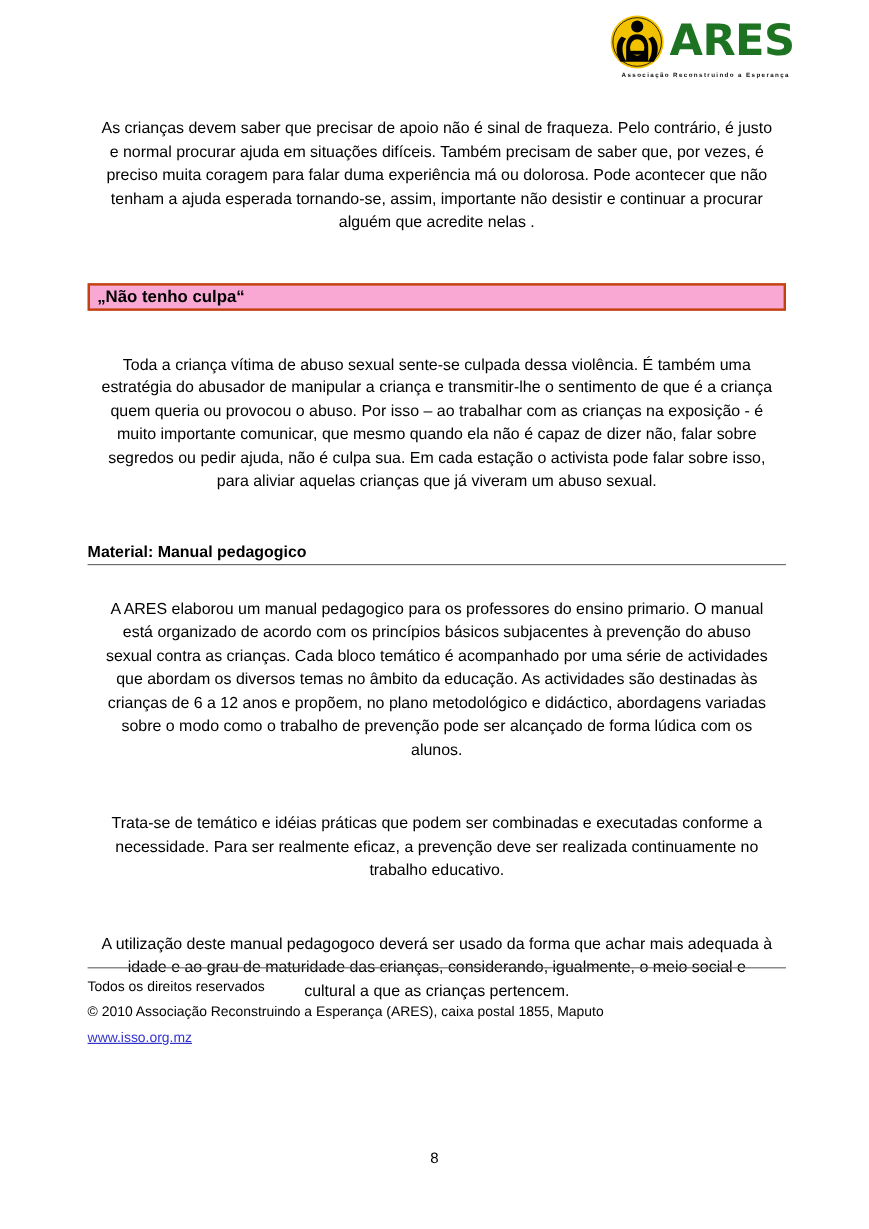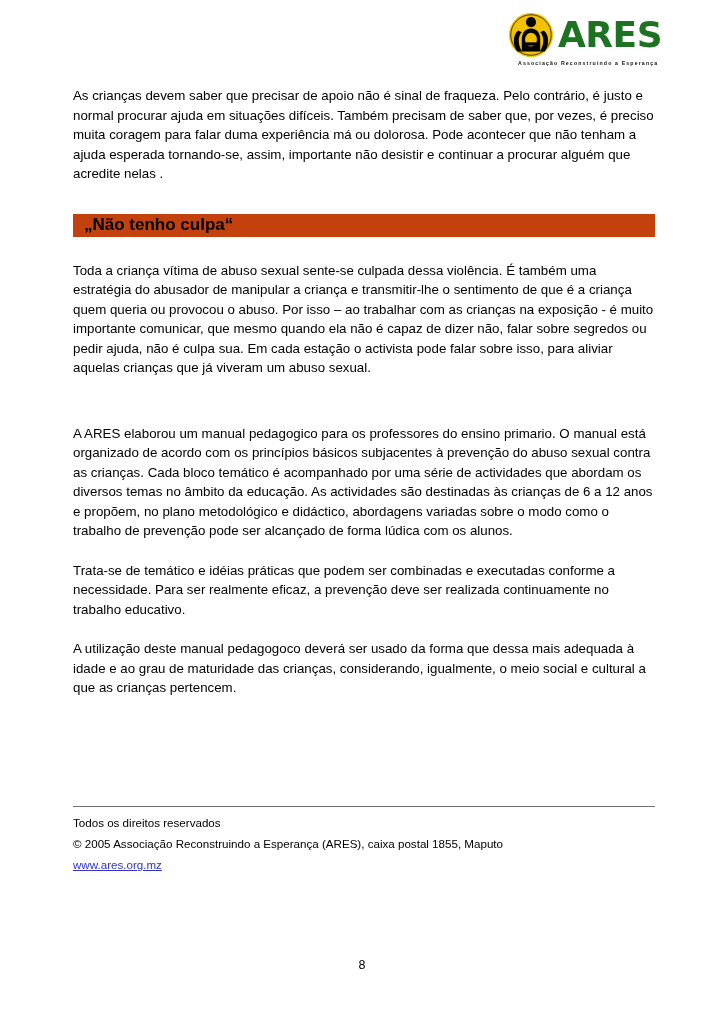--- a/index.html
+++ b/index.html
@@ -68,40 +68,40 @@
     position: absolute;
     left: 73px;
     top: 86px;
     width: 582px;
   }
 
   .para {
     font-size: 13.3px;
     line-height: 19.5px;
     color: #000000;
-    margin: 0;
-    text-align: left;
+    margin: 11px;
+    text-align: center;
   }
 
   .spacer-24 { height: 24px; }
   .spacer-16 { height: 16px; }
   .spacer-20 { height: 20px; }
   .spacer-30 { height: 30px; }
 
   
   .box-heading {
-    background: #c2410c;
-    border: 5px solid #c2410c;
+    background: #f9a8d4;
+    border: 2px solid #c2410c;
     box-sizing: border-box;
     width: 582px;
     height: 23px;
     display: flex;
     align-items: center;
     padding-left: 6px;
-    font-size: 17px;
+    font-size: 14px;
     font-weight: bold;
     color: #000000;
   }
 
   
   .rule-heading {
     width: 582px;
     box-sizing: border-box;
     font-size: 13.3px;
     font-weight: bold;
@@ -177,39 +177,40 @@
     <div class="spacer-30"></div>
 
     <div class="box-heading">„Não tenho culpa“</div>
 
     <div class="spacer-24"></div>
 
     <p class="para">Toda a  criança vítima de abuso sexual sente-se culpada dessa violência. É também uma estratégia do abusador de manipular a criança e transmitir-lhe o sentimento de que é a criança quem queria ou provocou o abuso. Por isso – ao trabalhar com as crianças na exposição - é muito importante comunicar, que mesmo quando ela não é capaz de dizer não, falar sobre segredos ou pedir ajuda, não é culpa sua. Em cada estação o activista pode falar sobre isso, para aliviar aquelas crianças que já viveram um abuso sexual.</p>
 
     <div class="spacer-30"></div>
 
+    <div class="rule-heading">Material: Manual pedagogico</div>
 
     <div class="spacer-16"></div>
 
     <p class="para">A ARES elaborou um manual pedagogico para os professores do ensino primario.  O manual está organizado de acordo com os princípios básicos subjacentes à prevenção do abuso sexual contra as crianças. Cada bloco temático é acompanhado por uma série de actividades que abordam os diversos temas no âmbito da educação. As actividades são destinadas às crianças de 6 a 12 anos e propõem, no plano metodológico e didáctico, abordagens variadas sobre o modo como o trabalho de prevenção pode ser alcançado de forma lúdica com os alunos.</p>
 
     <div class="spacer-20"></div>
 
     <p class="para">Trata-se de temático e idéias práticas que podem ser combinadas e executadas conforme a necessidade. Para ser realmente eficaz, a prevenção deve ser realizada continuamente no trabalho educativo.</p>
 
     <div class="spacer-20"></div>
 
-    <p class="para">A utilização deste manual pedagogoco deverá ser usado da forma que dessa mais adequada à idade e ao grau de maturidade das crianças, considerando, igualmente, o meio social e cultural a que as crianças pertencem.</p>
+    <p class="para">A utilização deste manual pedagogoco deverá ser usado da forma que achar mais adequada à idade e ao grau de maturidade das crianças, considerando, igualmente, o meio social e cultural a que as crianças pertencem.</p>
 
   </div>
 
   <div class="footer">
     <div class="footer-rule"></div>
     <div class="footer-lines">
       <div class="footer-line">Todos os direitos reservados</div>
-      <div class="footer-line">© 2005 Associação Reconstruindo a Esperança (ARES), caixa postal 1855, Maputo</div>
-      <div><a class="footer-link" href="#">www.ares.org.mz</a></div>
+      <div class="footer-line">© 2010 Associação Reconstruindo a Esperança (ARES), caixa postal 1855, Maputo</div>
+      <div><a class="footer-link" href="#">www.isso.org.mz</a></div>
     </div>
   </div>
 
   <div class="page-number">8</div>
 
 </div>
 
 </body></html>

